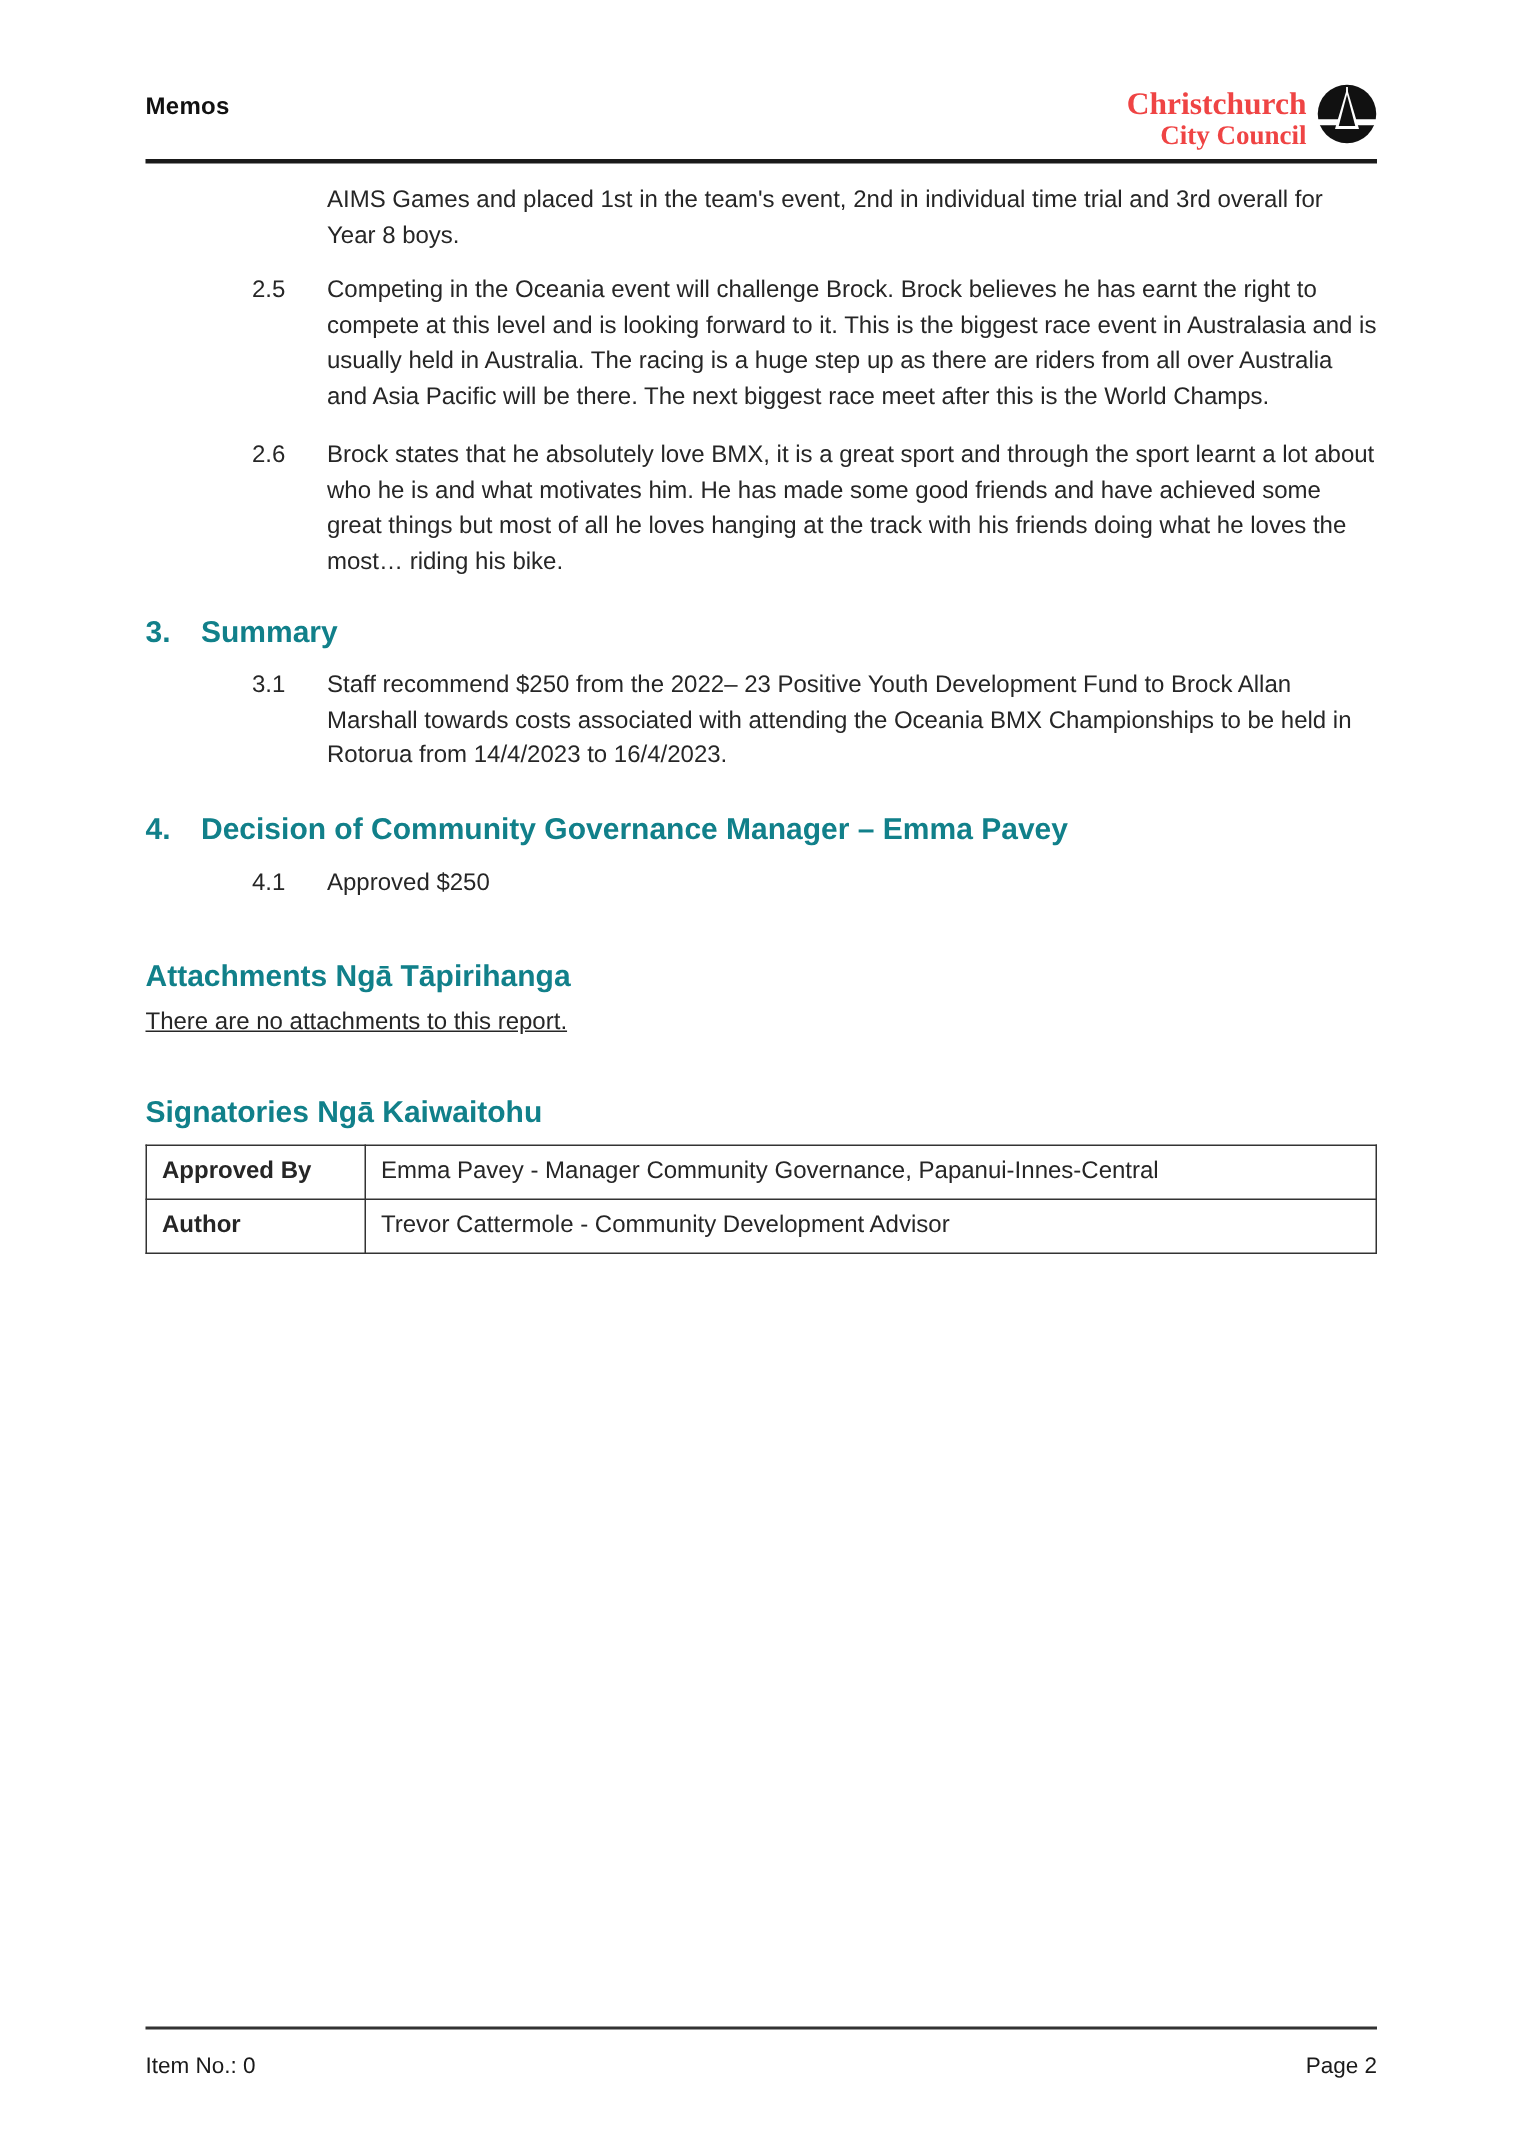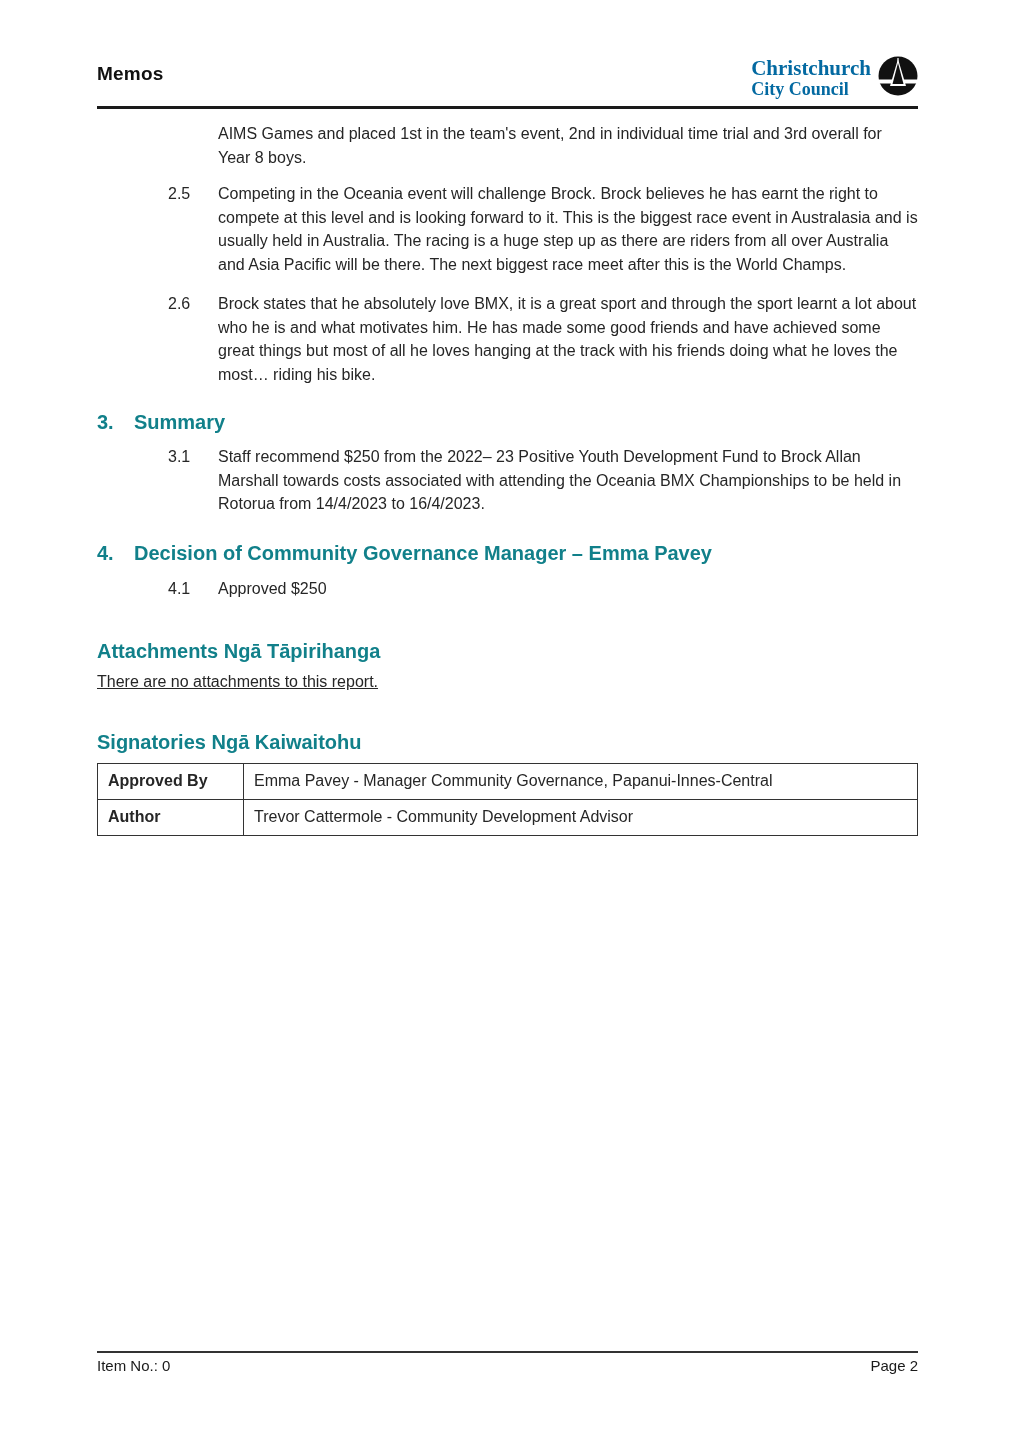--- a/index.html
+++ b/index.html
@@ -21,36 +21,36 @@
 
   
   .header {
     margin-top: 56px;
     height: 50px;
     display: flex;
     justify-content: space-between;
     align-items: flex-start;
   }
   .doc-type {
-    font-size: 19px;
+    font-size: 16px;
     font-weight: bold;
     color: #111111;
     padding-top: 7px;
     letter-spacing: 0.2px;
   }
   .logo {
     display: flex;
     align-items: center;
     gap: 7px;
   }
   .logo-text {
-    text-align: left;
+    text-align: right;
     font-family: "Liberation Serif", serif;
     font-weight: bold;
-    color: #0369a1;
+    color: #ef4444;
     line-height: 1.0;
   }
   .logo-line1 { font-size: 21px; }
   .logo-line2 { font-size: 18px; margin-top: 1px; }
   .header-rule {
     border-top: 3px solid #1a1a1a;
     height: 0;
     margin-top: 0px;
   }
 
@@ -116,21 +116,21 @@
     position: absolute;
     left: 97px;
     right: 94px;
     top: 1351px;
   }
   .footer-rule { border-top: 2px solid #333333; height: 0; }
   .footer-row {
     display: flex;
     justify-content: space-between;
     font-size: 15px;
-    padding-top: 4px;
+    padding-top: 16px;
     color: #1a1a1a;
   }
 </style>
 </head>
 <body style="color: rgb(38, 38, 38);">
 
 <div class="page">
 
   <div class="header">
     <div class="doc-type">Memos</div>

